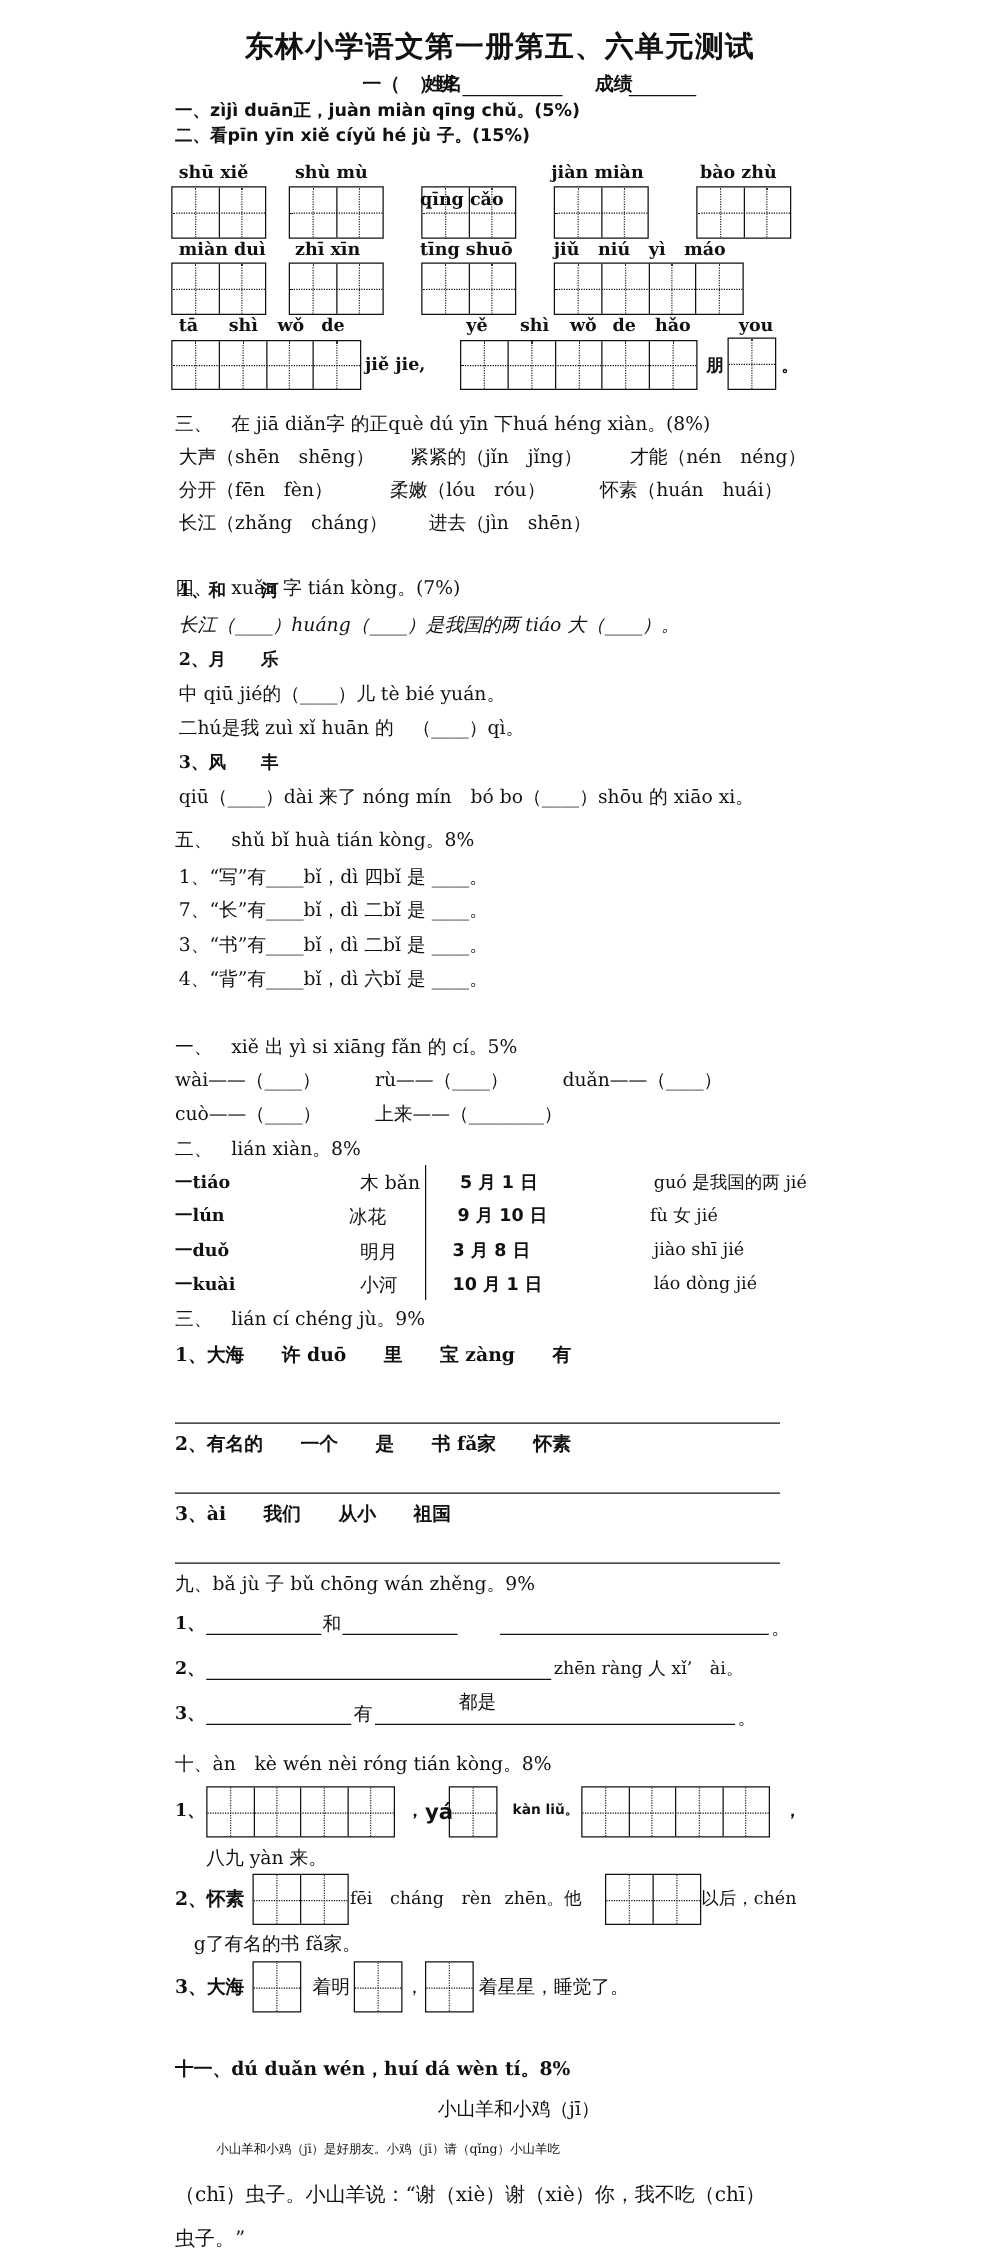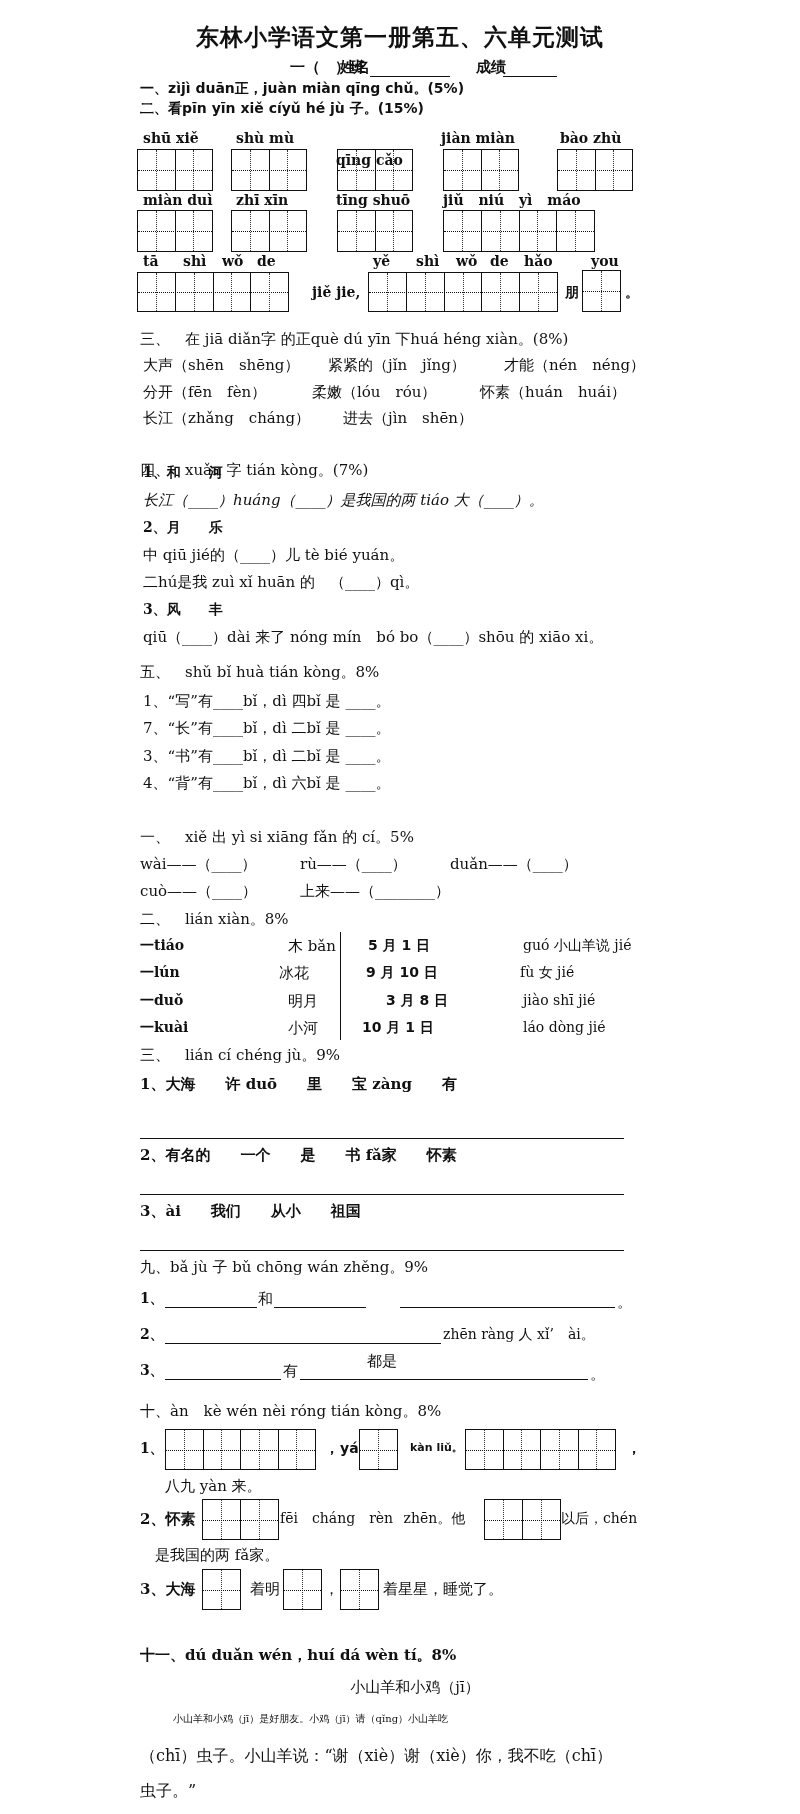--- a/index.html
+++ b/index.html
@@ -120,21 +120,21 @@
 <div class="grid" style="left:137px; top:272px; width:152px; height:40px;">
     <div class="cell"></div>
     <div class="cell"></div>
     <div class="cell"></div>
     <div class="cell"></div>
     <div class="cell"></div>
     <div class="cell"></div>
     <div class="cell"></div>
     <div class="cell"></div>
   </div>
-<div class="abs py" style="left:312px; top:284px;text-align:center;">jiě jie,</div>
+<div class="abs py" style="left:292px; top:284px;text-align:center;">jiě jie,</div>
 <div class="grid" style="left:368px; top:272px; width:190px; height:40px;">
     <div class="cell"></div>
     <div class="cell"></div>
     <div class="cell"></div>
     <div class="cell"></div>
     <div class="cell"></div>
     <div class="cell"></div>
     <div class="cell"></div>
     <div class="cell"></div>
     <div class="cell"></div>
@@ -184,23 +184,23 @@
 <div class="abs t14 bold" style="left:140px; top:964px;">一lún</div>
 <div class="abs t14 bold" style="left:140px; top:992px;">一duǒ</div>
 <div class="abs t14 bold" style="left:140px; top:1019px;">一kuài</div>
 <div class="abs t15" style="left:288px; top:937px;">木 bǎn</div>
 <div class="abs t15" style="left:279px; top:964px;">冰花</div>
 <div class="abs t15" style="left:288px; top:992px;">明月</div>
 <div class="abs t15" style="left:288px; top:1019px;">小河</div>
 <div class="vline" style="left:340px; top:932px; height:108px;"></div>
 <div class="abs t14 bold sans" style="left:368px; top:937px;">5 月 1 日</div>
 <div class="abs t14 bold sans" style="left:366px; top:964px;">9 月 10 日</div>
-<div class="abs t14 bold sans" style="left:362px; top:992px;margin-left:24px;">3 月 8 日</div>
+<div class="abs t14 bold sans" style="left:362px; top:992px;">3 月 8 日</div>
 <div class="abs t14 bold sans" style="left:362px; top:1019px;">10 月 1 日</div>
-<div class="abs t14" style="left:523px; top:937px;">guó 小山羊说 jié</div>
+<div class="abs t14" style="left:523px; top:937px;">guó 是我国的两 jié</div>
 <div class="abs t14" style="left:520px; top:964px;">fù 女 jié</div>
 <div class="abs t14" style="left:523px; top:992px;">jiào shī jié</div>
 <div class="abs t14" style="left:523px; top:1019px;">láo dòng jié</div>
 
 <div class="abs t15" style="left:140px; top:1046px;">三、　lián cí chéng jù。9%</div>
 <div class="abs t15 bold" style="left:140px; top:1075px;">1、大海　　许 duō　　里　　宝 zàng　　有</div>
 <div class="answer-line" style="left:140px; top:1138px; width:484px;"></div>
 <div class="abs t15 bold" style="left:140px; top:1146px;">2、有名的　　一个　　是　　书 fǎ家　　怀素</div>
 <div class="answer-line" style="left:140px; top:1194px; width:484px;"></div>
 <div class="abs t15 bold" style="left:140px; top:1202px;">3、ài　　我们　　从小　　祖国</div>
@@ -231,21 +231,21 @@
     <div class="cell"></div>
     <div class="cell"></div>
     <div class="cell"></div>
     <div class="cell"></div>
     <div class="cell"></div>
     <div class="cell"></div>
     <div class="cell"></div>
     <div class="cell"></div>
   </div>
 <div class="abs t14 bold" style="left:325px; top:1440px;">，</div>
-<div class="abs t14 bold sans" style="left:340px; top:1440px; font-size:14px;">yá</div>
+<div class="abs t14 bold sans" style="left:340px; top:1440px; font-size:17px;">yá</div>
 <div class="grid" style="left:359px; top:1429px; width:39px; height:41px;">
     <div class="cell"></div>
     <div class="cell"></div>
   </div>
 <div class="abs t14 bold sans" style="left:410px; top:1440px; font-size:11px;">kàn liǔ。</div>
 <div class="grid" style="left:465px; top:1429px; width:151px; height:41px;">
     <div class="cell"></div>
     <div class="cell"></div>
     <div class="cell"></div>
     <div class="cell"></div>
@@ -265,21 +265,21 @@
     <div class="cell"></div>
   </div>
 <div class="abs t14" style="left:280px; top:1510px; word-spacing:6px;">fēi　cháng　rèn zhēn。他</div>
 <div class="grid" style="left:484px; top:1499px; width:77px; height:41px;">
     <div class="cell"></div>
     <div class="cell"></div>
     <div class="cell"></div>
     <div class="cell"></div>
   </div>
 <div class="abs t14" style="left:561px; top:1510px;">以后，chén</div>
-<div class="abs t15" style="left:155px; top:1546px;">是我国的两 fǎ家。</div>
+<div class="abs t15" style="left:155px; top:1546px;">g了有名的书 fǎ家。</div>
 
 <div class="abs t15 bold" style="left:140px; top:1580px;">3、大海</div>
 <div class="grid" style="left:202px; top:1569px; width:39px; height:41px;">
     <div class="cell"></div>
     <div class="cell"></div>
   </div>
 <div class="abs t15" style="left:250px; top:1580px;">着明</div>
 <div class="grid" style="left:283px; top:1569px; width:39px; height:41px;">
     <div class="cell"></div>
     <div class="cell"></div>

